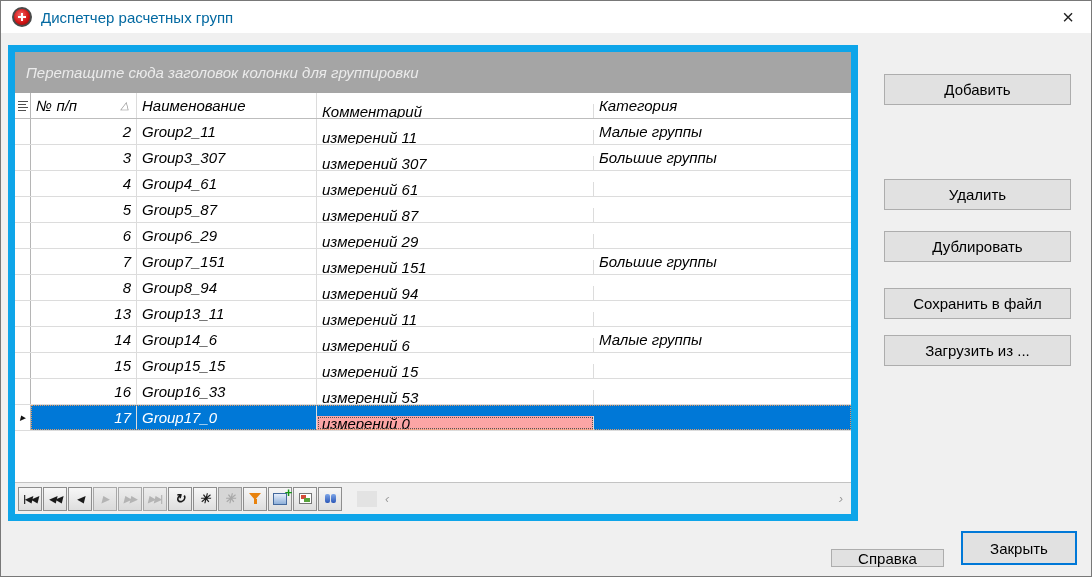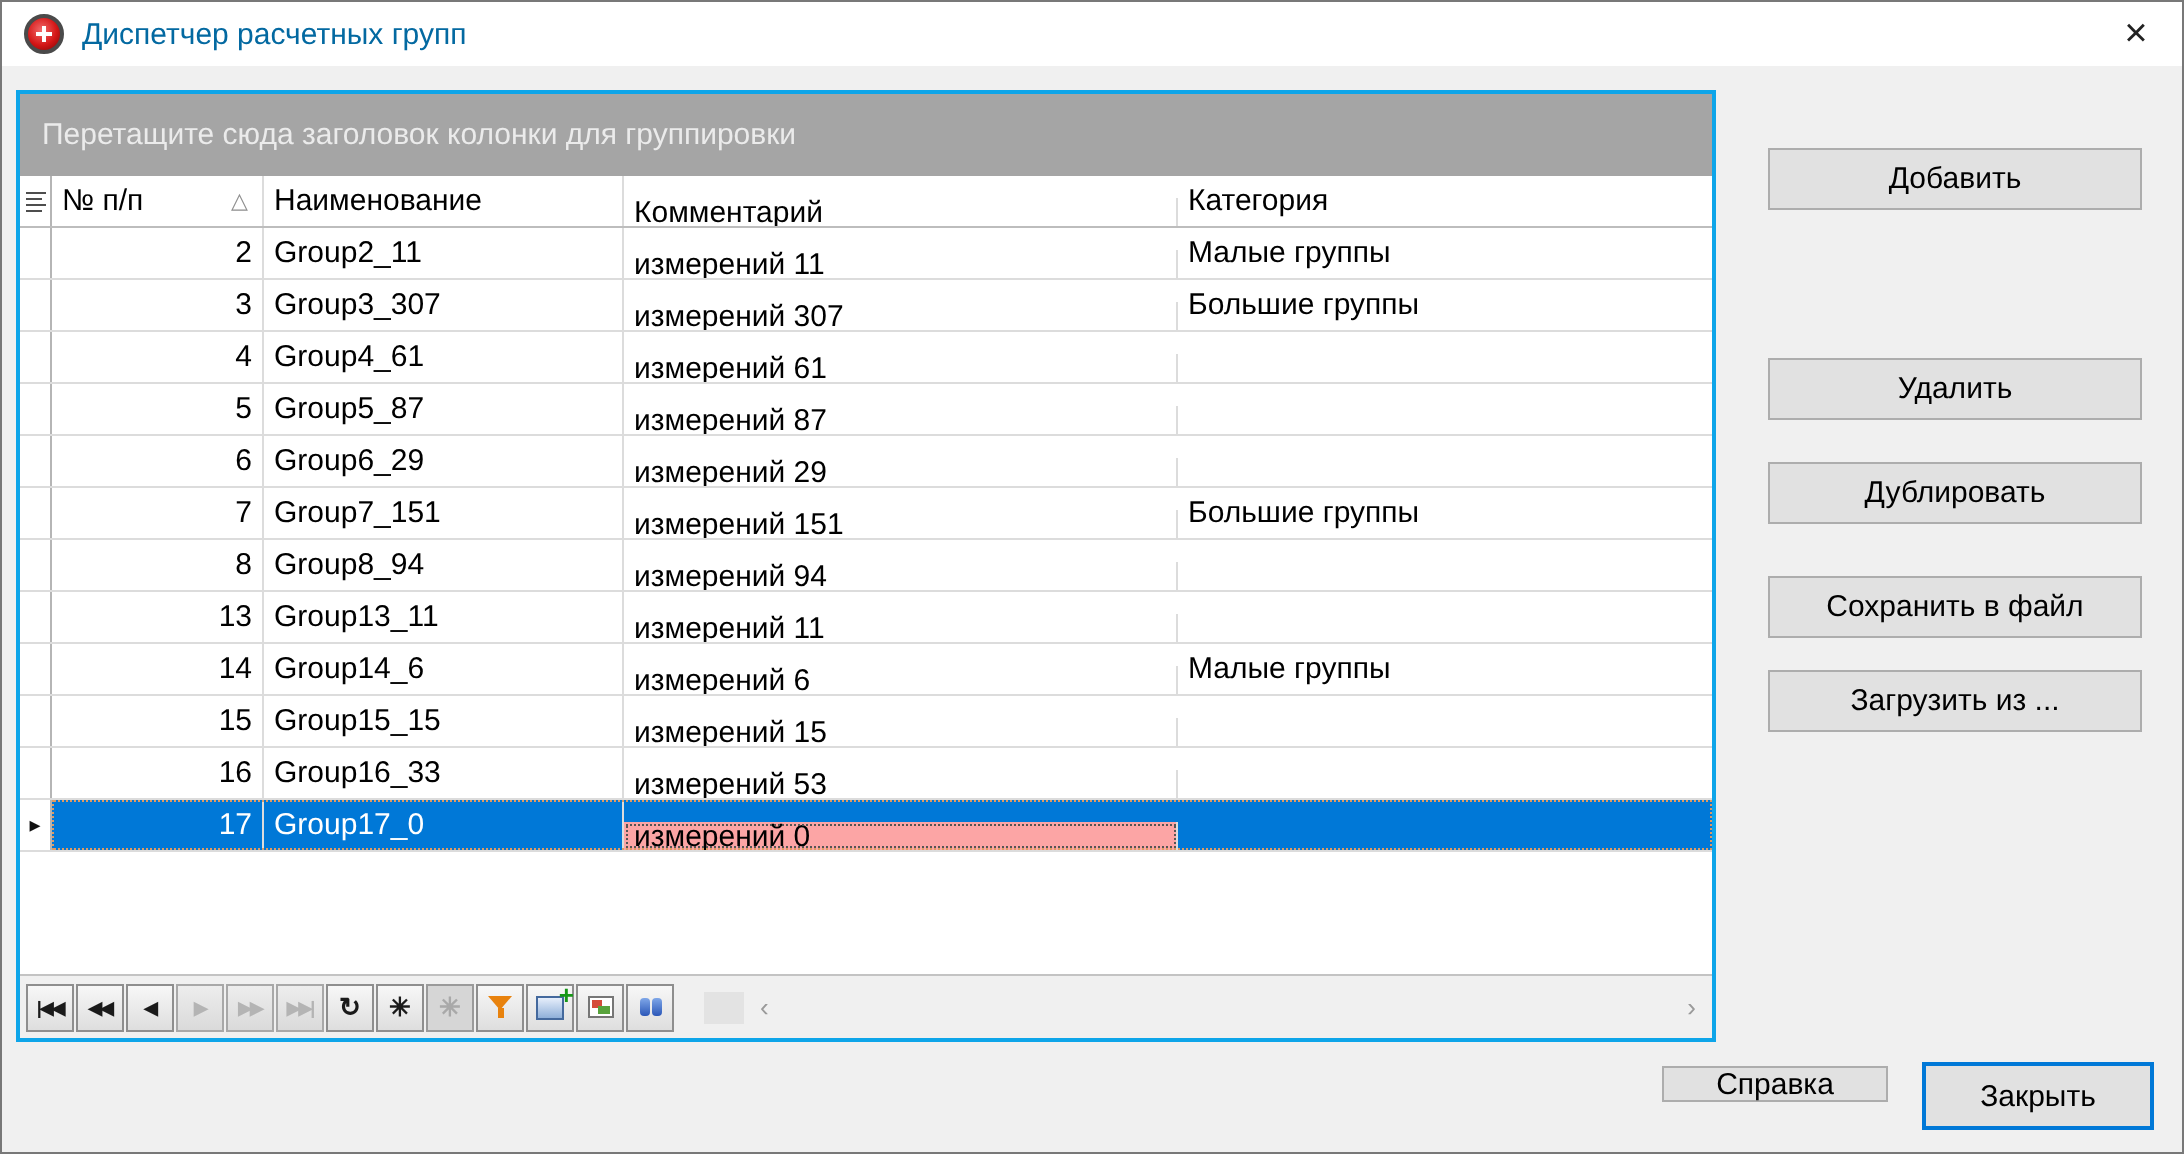--- a/index.html
+++ b/index.html
@@ -11,21 +11,21 @@
             background:radial-gradient(circle at 42% 38%, #f26a6a 0%, #d41616 55%, #7a0404 100%);
             border:2px solid #4a4a4a;position:relative;flex:0 0 auto;}
   .app-icon::before{content:"";position:absolute;left:50%;top:50%;width:8px;height:2px;background:#fff;transform:translate(-50%,-50%);}
   .app-icon::after{content:"";position:absolute;left:50%;top:50%;width:2px;height:8px;background:#fff;transform:translate(-50%,-50%);}
   .title-text{margin-left:9px;font-size:15px;color:#0369a1;}
   .close-btn{margin-left:auto;width:46px;height:32px;display:flex;align-items:center;justify-content:center;
              font-size:20px;font-weight:300;color:#222;cursor:default;}
 
   
   .grid{position:absolute;left:7px;top:44px;width:850px;height:476px;background:#fff;
-        border:2px solid #0ea5e9;box-sizing:border-box;display:flex;flex-direction:column;}
+        border:7px solid #0ea5e9;box-sizing:border-box;display:flex;flex-direction:column;font-style:italic;}
   .group-panel{height:41px;background:#a5a5a5;color:#ebebeb;font-size:15px;display:flex;align-items:center;
                padding-left:11px;flex:0 0 auto;}
   .header-row,.row{display:flex;height:25px;flex:0 0 auto;font-size:15px;color:#000;}
   .header-row{border-bottom:1px solid #bdbdbd;}
   .row{border-bottom:1px solid #dcdcdc;}
   .row-cells{flex:1;display:flex;min-width:0;position:relative;}
   .cell{display:flex;align-items:center;box-sizing:border-box;border-right:1px solid #dcdcdc;
         padding:0 5px;white-space:nowrap;overflow:hidden;}
   .c-ind{width:16px;flex:0 0 auto;padding:0;justify-content:center;border-right:1px solid #b5b5b5;background:#fff;}
   .c-num{width:106px;flex:0 0 auto;justify-content:flex-end;}
@@ -79,21 +79,21 @@
   .hscroll{flex:1;height:18px;margin-left:10px;background:#f0f0f0;display:flex;align-items:center;
            color:#9a9a9a;font-size:13px;padding:0 4px;box-sizing:border-box;}
   .hthumb{width:20px;height:16px;background:#e3e3e3;margin-right:8px;flex:0 0 auto;}
   .scroll-arrow{cursor:default;}
   .scroll-arrow.right{margin-left:auto;}
 
   
   .side-btn,.footer-btn{position:absolute;background:#e1e1e1;border:1px solid #adadad;box-sizing:border-box;
             font-size:15px;color:#000;display:flex;align-items:center;justify-content:center;cursor:default;}
   .side-btn{left:883px;width:187px;height:31px;}
-  .btn-help{left:830px;top:532px;width:113px;height:18px;}
+  .btn-help{left:830px;top:548px;width:113px;height:18px;}
   .btn-close{left:960px;top:530px;width:116px;height:34px;border:2px solid #0078d7;}
 </style>
 </head>
 <body>
 
 <div class="window">
 
   <div class="titlebar">
     <span class="app-icon"></span>
     <span class="title-text">Диспетчер расчетных групп</span>

